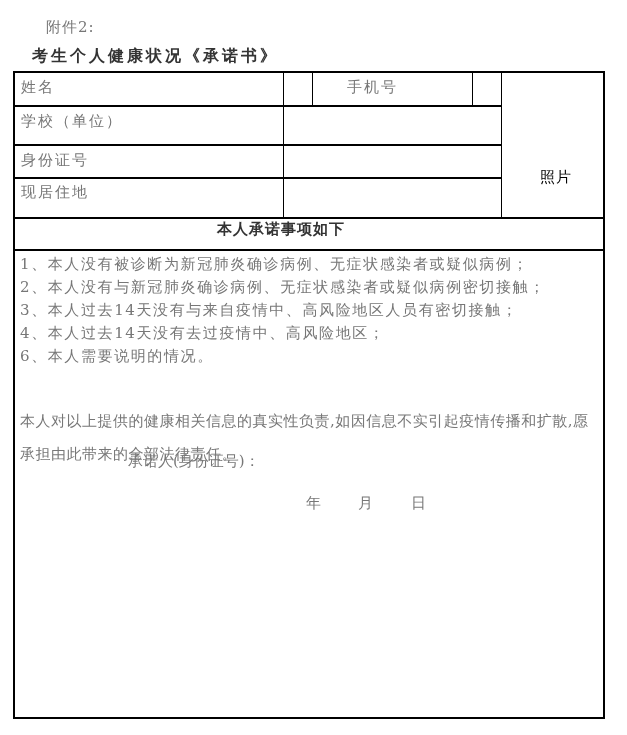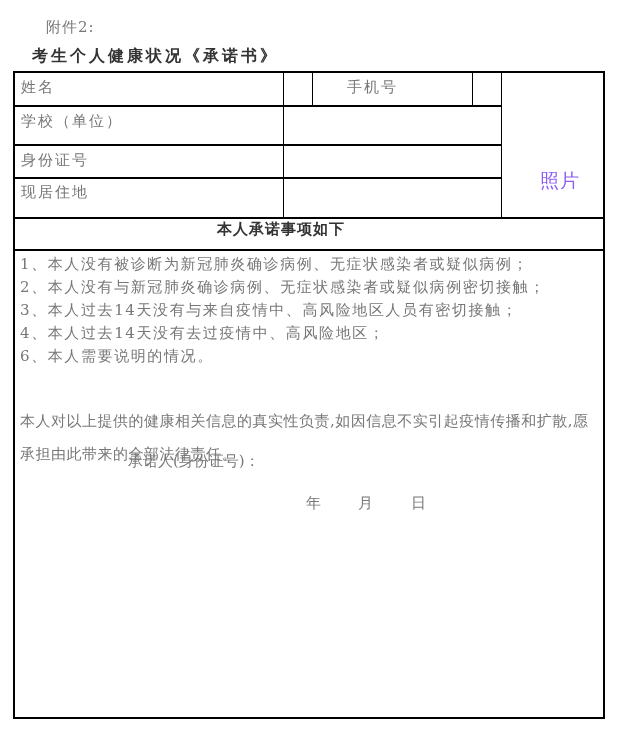--- a/index.html
+++ b/index.html
@@ -3,21 +3,21 @@
 <meta charset="utf-8">
 <style>
   html,body{margin:0;padding:0;background:#fff;}
   body{width:627px;height:735px;position:relative;overflow:hidden;
        font-family:"DejaVu Serif","Liberation Serif",serif;color:#666;}
   .abs{position:absolute;margin-left:32px;}
   .attach{left:14px;top:18px;font-size:15px;color:#777;letter-spacing:1px;}
   .title{left:0;width:627px;top:46px;text-align:left;font-size:16px;font-weight:bold;color:#333;letter-spacing:3px;}
   .line{position:absolute;background:#000;}
   .cell-label{position:absolute;font-size:15px;color:#777;letter-spacing:2px;text-align:right;}
-  .photo{position:absolute;font-size:19px;color:#8b5cf6;letter-spacing:1px;text-align:center;}
+  .photo{position:absolute;font-size:15px;color:#000000;letter-spacing:1px;text-align:center;}
   .heading{position:absolute;left:13px;width:536px;top:220px;text-align:center;font-size:15px;font-weight:bold;color:#333;letter-spacing:1px;}
   .items{position:absolute;left:20px;top:253px;font-size:15px;line-height:23px;color:#777;letter-spacing:1.6px;}
   .items div{white-space:nowrap;}
   .statement{position:absolute;left:20px;top:405px;width:584px;font-size:15px;line-height:33px;color:#777;letter-spacing:0.5px;}
   .signer{position:absolute;left:128px;top:452px;font-size:15px;color:#777;}
   .date{position:absolute;top:494px;font-size:15px;color:#777;}
 </style>
 </head>
 <body>
 

